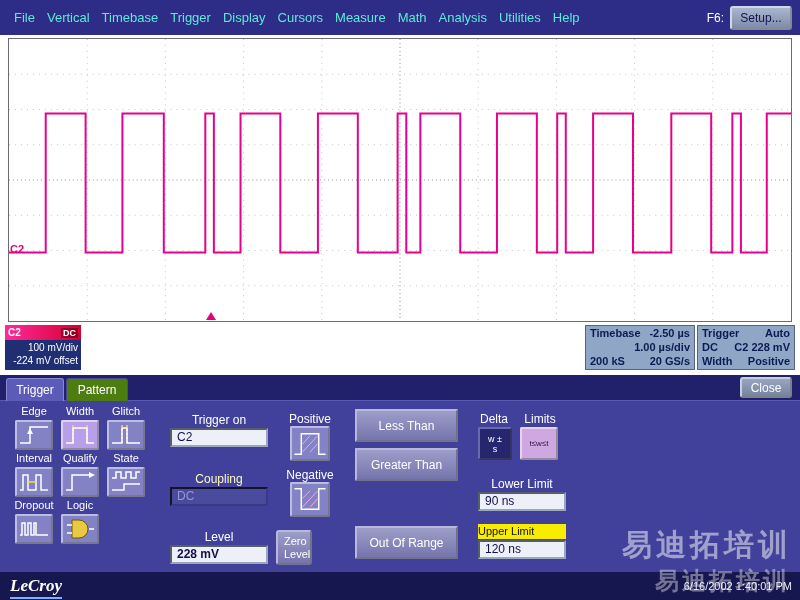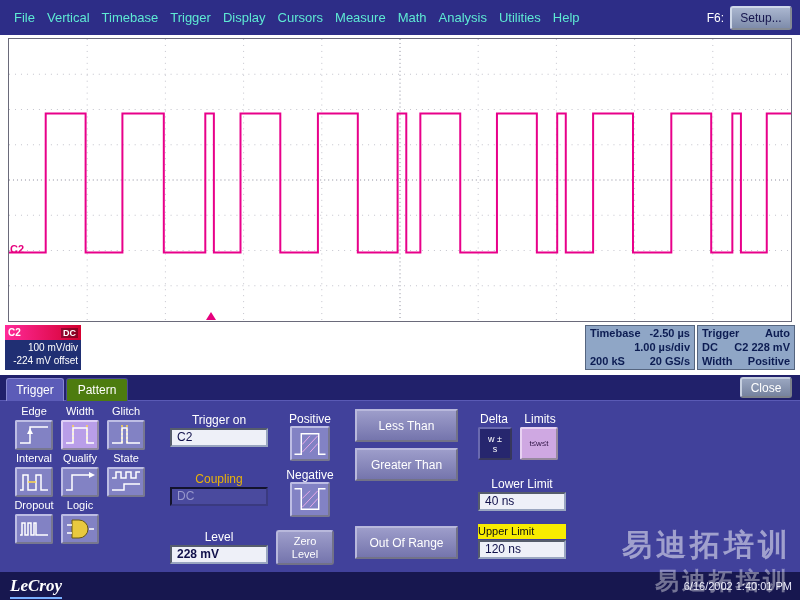--- a/index.html
+++ b/index.html
@@ -53,30 +53,30 @@
 
   .types{position:absolute;left:10px;top:30px;width:150px;display:grid;
          grid-template-columns:48px 44px 48px;justify-items:center;row-gap:2px;}
   .tlabel{color:#fff;font-size:11px;line-height:13px;}
   .ibtn{width:38px;height:30px;background:#8282c4;border:2px outset #bdbde4;border-radius:2px;
         display:flex;align-items:center;justify-content:center;padding:0;}
   .ibtn.selected{background:#b99ee8;border-color:#ded0f6;}
   .ibtn svg{display:block;}
 
   .flabel{position:absolute;color:#fff;font-size:12px;text-align:center;}
-  .flabel.disabled{color:#eab308;}
+  .flabel.disabled{color:#fef9c3;}
   .field{position:absolute;height:19px;background:#eef0f8;border:2px inset #9aa6c0;
          color:#10104a;font-size:12px;line-height:15px;padding:0 5px;}
   .field.disabled{background:#4a4a9e;color:#9898cc;border:2px inset #3a3a80;}
 
   .rbtn{position:absolute;left:355px;width:103px;height:33px;
         background:linear-gradient(#9d9dca,#7575ad);border:2px outset #b8b8dc;border-radius:1px;
         color:#fff;font-size:12px;font-family:"Liberation Sans",sans-serif;}
   .rbtn.selected{background:linear-gradient(#d7a8e0,#ba7ec8);border:2px outset #ecd4f0;}
-  .zbtn{position:absolute;left:276px;top:155px;width:58px;height:35px;
+  .zbtn{position:absolute;left:276px;top:155px;width:36px;height:35px;
         background:linear-gradient(#9d9dca,#7575ad);border:2px outset #b8b8dc;border-radius:3px;
         color:#fff;font-size:11px;line-height:13px;font-family:"Liberation Sans",sans-serif;}
 
   .pbtn{position:absolute;left:290px;width:40px;height:35px;background:#8282c4;
         border:2px outset #bdbde4;border-radius:2px;display:flex;align-items:center;
         justify-content:center;padding:0;}
 
   .dbtn{position:absolute;top:52px;height:33px;border-radius:2px;font-size:9px;
         font-family:"Liberation Sans",sans-serif;}
   .dbtn.dark{left:478px;width:34px;background:#26266e;border:2px outset #6a6ab0;color:#fff;}
@@ -298,21 +298,21 @@
     <button class="rbtn" style="top:34px;">Less Than</button>
     <button class="rbtn" style="top:73px;">Greater Than</button>
     <button class="rbtn" style="top:151px;">Out Of Range</button>
 
     <span class="flabel" style="left:472px;top:37px;width:44px;">Delta</span>
     <span class="flabel" style="left:518px;top:37px;width:44px;">Limits</span>
     <button class="dbtn dark">w ± s</button>
     <button class="dbtn lav">t≤w≤t</button>
 
     <span class="flabel" style="left:466px;top:102px;width:112px;">Lower Limit</span>
-    <div class="field" style="left:478px;top:117px;width:88px;">40 ns</div>
+    <div class="field" style="left:478px;top:117px;width:88px;">90 ns</div>
 
     <div class="ychip">Upper Limit</div>
     <div class="field" style="left:478px;top:165px;width:88px;">120 ns</div>
 
 
     <div class="dfooter">
       <span class="logo">LeCroy</span>
       <span class="dtime">6/16/2002 1:40:01 PM</span>
     </div>
 

